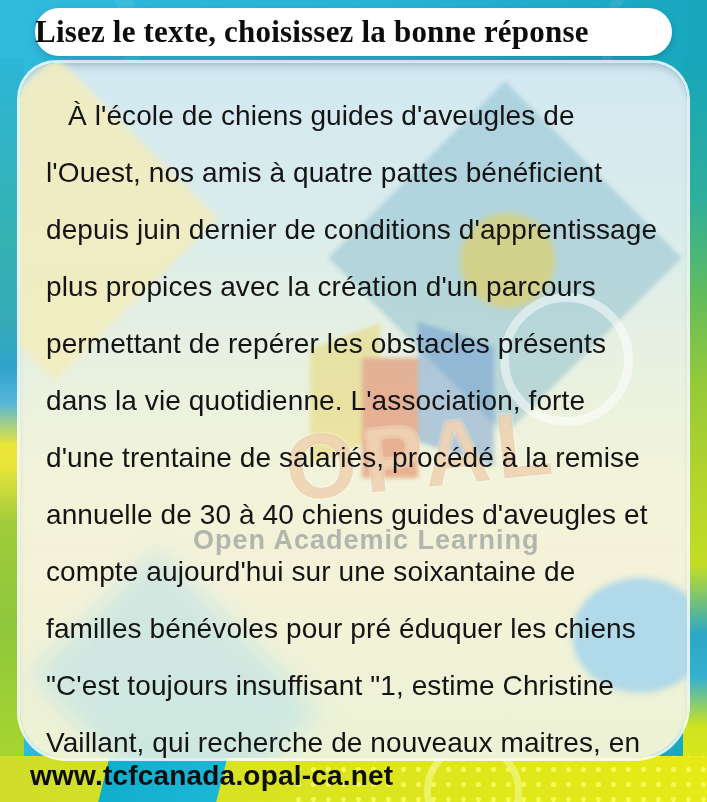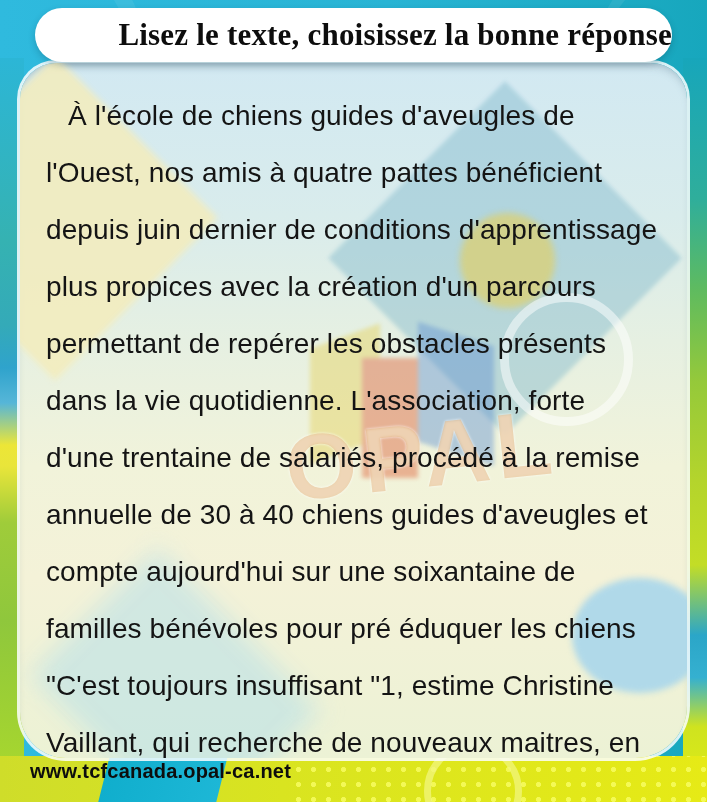--- a/index.html
+++ b/index.html
@@ -44,24 +44,24 @@
     background-image:radial-gradient(rgba(247,252,96,0.85) 2.2px,transparent 2.9px);
     background-size:15px 15px;background-position:4px 6px;
   }
   .strip-ring{
     position:absolute;left:424px;top:-14px;width:84px;height:84px;
     border-radius:50%;border:7px solid rgba(241,246,126,0.75);
   }
 
   
   .title-pill{
-    position:absolute;left:35px;top:8px;width:637px;height:54px;z-index:4;
+    position:absolute;left:35px;top:8px;width:637px;height:48px;z-index:4;
     background:#ffffff;border-radius:28px;
     box-shadow:0 3px 7px rgba(0,40,60,0.22);
-    display:flex;align-items:center;justify-content:flex-end;
+    display:flex;align-items:center;justify-content:flex-start;
   }
   .title-pill span{
     font-family:"Liberation Serif",serif;font-weight:600;font-size:31px;
     color:#0d0d0d;letter-spacing:0.2px;white-space:nowrap;
   }
 
   
   .card{
     position:absolute;left:20px;top:63px;width:667px;height:695px;z-index:2;
     border-radius:36px 36px 52px 46px;
@@ -105,21 +105,21 @@
   
   .passage{
     position:absolute;left:26px;top:24px;width:636px;z-index:5;margin:0;
     font-size:28px;line-height:57px;color:#141414;
     white-space:pre;text-indent:22px;letter-spacing:0.1px;
   }
 
   
   .footer-url{
     position:absolute;left:30px;top:760px;z-index:5;
-    font-size:20px;font-weight:600;color:#0d0d0d;letter-spacing:0.2px;
+    font-size:28px;font-weight:600;color:#0d0d0d;letter-spacing:0.2px;
   }
 </style>
 </head>
 <body>
 
 <div class="stage">
 
   <div class="bg-ring r1"></div>
   <div class="bg-ring r2"></div>
 
@@ -142,20 +142,21 @@
     <div class="deco circle-yellow"></div>
     <div class="deco ring-white"></div>
     <div class="deco blob-blue-br"></div>
     <div class="deco wash-blue-bl"></div>
     <div class="deco cube">
       <div class="f fy"></div>
       <div class="f fr"></div>
       <div class="f fb"></div>
     </div>
     <div class="deco wm-opal">OPAL</div>
+    <div class="deco wm-sub">Open Academic Learning</div>
 
     <p class="passage">À l'école de chiens guides d'aveugles de
 l'Ouest, nos amis à quatre pattes bénéficient
 depuis juin dernier de conditions d'apprentissage
 plus propices avec la création d'un parcours
 permettant de repérer les obstacles présents
 dans la vie quotidienne. L'association, forte
 d'une trentaine de salariés, procédé à la remise
 annuelle de 30 à 40 chiens guides d'aveugles et
 compte aujourd'hui sur une soixantaine de

